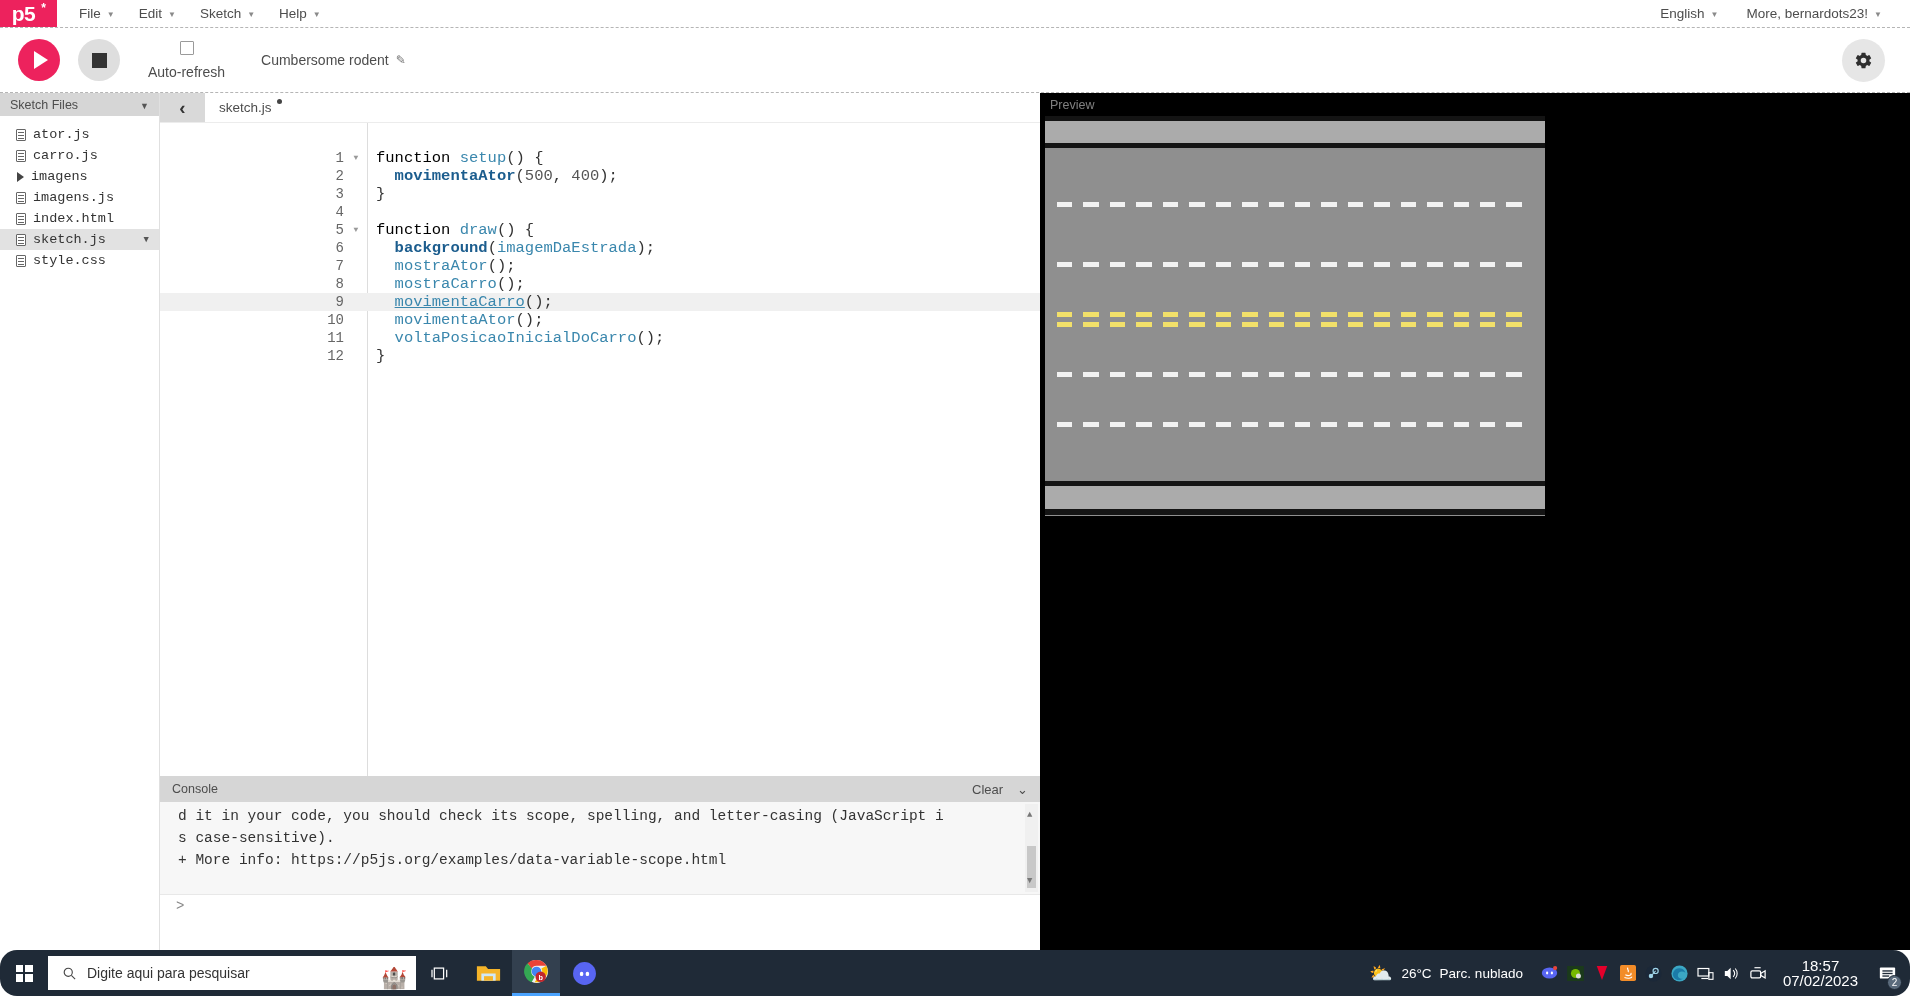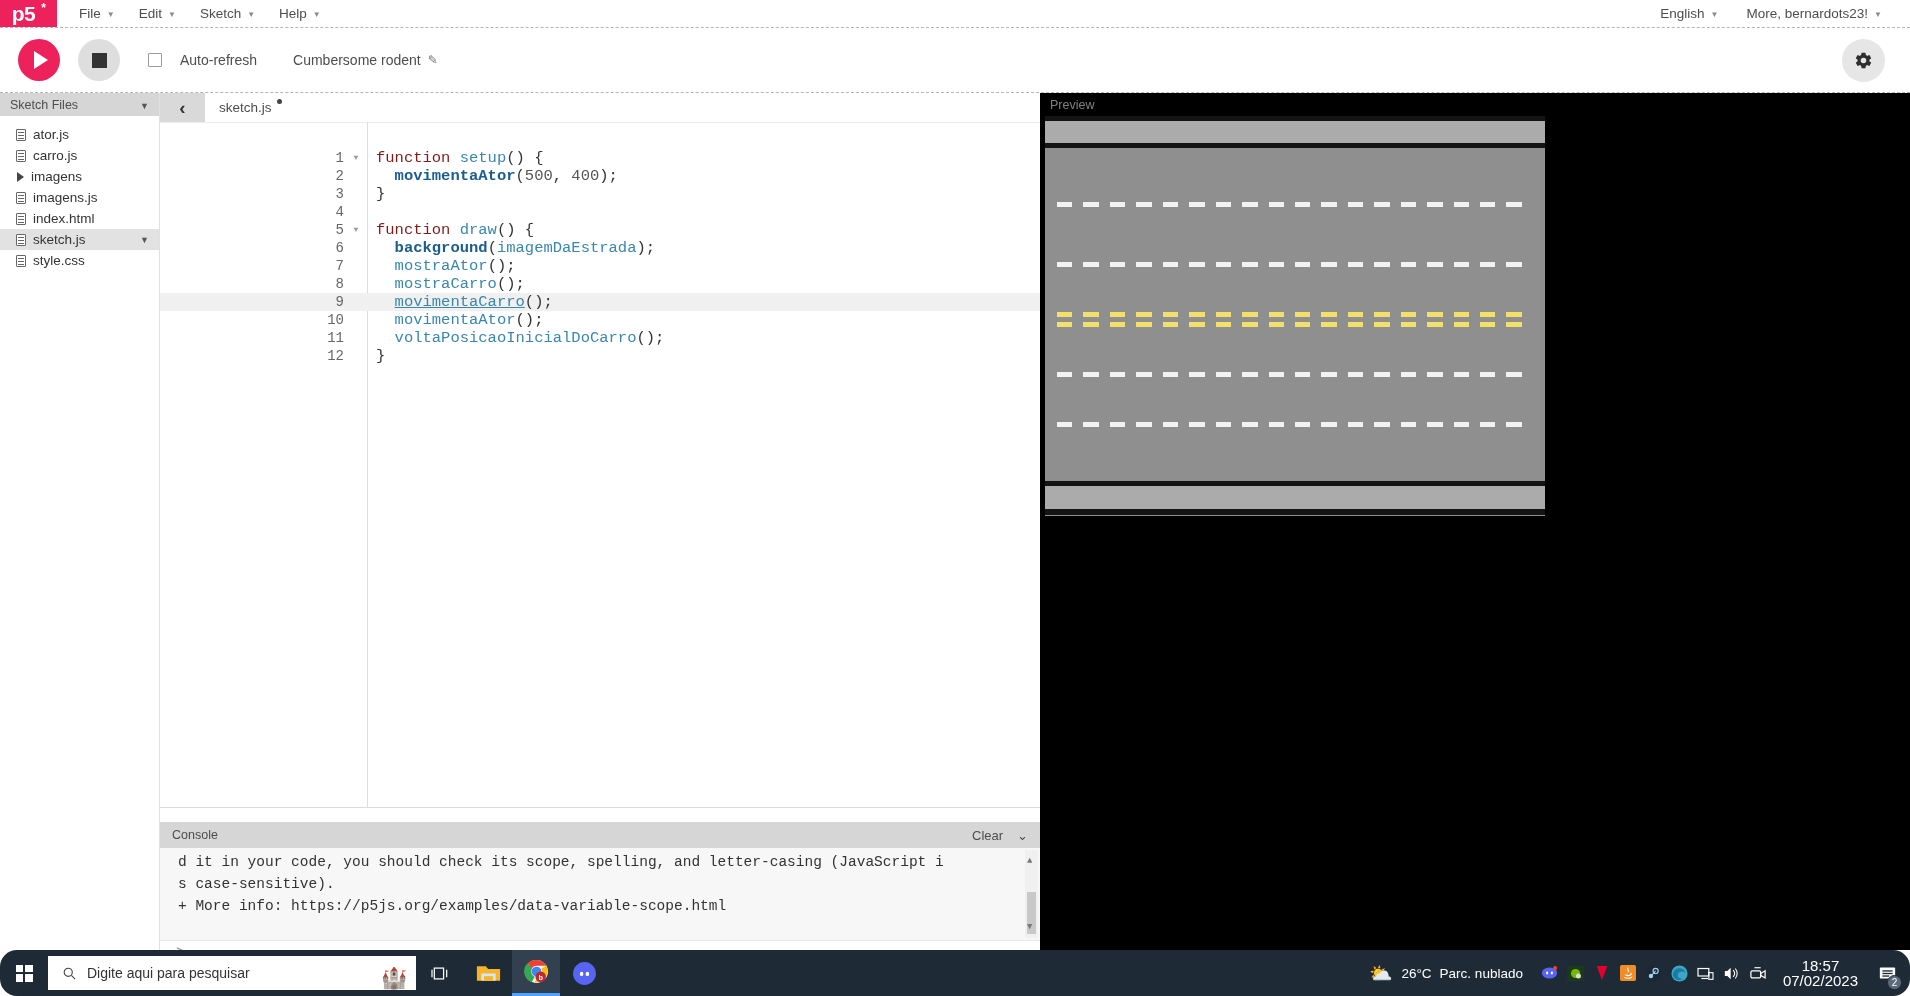--- a/index.html
+++ b/index.html
@@ -46,21 +46,21 @@
     border:none;
   }
   .btn-play { background:#ed225d; }
   .btn-play .tri {
     width:0;height:0;border-left:14px solid #fff;
     border-top:9px solid transparent;border-bottom:9px solid transparent;
     margin-left:4px;
   }
   .btn-stop { background:#dedede; margin-left:18px; }
   .btn-stop .sq { width:15px;height:15px;background:#333; }
-  .autorefresh { display:flex; align-items:center; gap:18px; margin-left:28px; cursor:pointer; }
+  .autorefresh { display:flex; align-items:center; gap:9px; margin-left:28px; cursor:pointer;flex-direction:column; }
   .chk { width:14px;height:14px;border:1.5px solid #9a9a9a;background:#fff;border-radius:1px; }
   .autorefresh span { font-size:14px; color:#4d4d4d; }
   .sketchname { margin-left:36px; display:flex; align-items:center; gap:7px; font-size:14px; color:#4d4d4d; cursor:pointer;}
   .pencil { font-size:12px; color:#6f6f6f; transform:rotate(0deg); }
   .gear-btn {
     position:absolute; right:25px; top:11px;
     width:43px;height:43px;border-radius:50%;background:#e6e6e6;
     display:flex;align-items:center;justify-content:center;cursor:pointer;
   }
 
@@ -72,21 +72,21 @@
              border-right:1px solid #e0e0e0; }
   .sidebar-head {
     height:23px; background:#d6d6d6; display:flex; align-items:center;
     padding:0 10px; font-size:12.5px; color:#4d4d4d; justify-content:space-between;
   }
   .sidebar-head .caret { font-size:9px; color:#555; }
   .file-list { padding-top:8px; }
   .file-row {
     display:flex; align-items:center; gap:7px; padding:3px 10px 3px 16px;
     font-size:13.5px; color:#333; cursor:pointer;
-    font-family:Liberation Sans, sans-serif;
+    font-family:Liberation Mono, monospace;
   }
   .file-row.active { background:#e2e2e2; }
   .file-row .fname { flex:1; }
   .file-row .rowcaret { font-size:9px; color:#555; }
   .doc-icon { display:inline-block; width:10px; height:12px; position:relative; }
   .doc-icon::before{
     content:""; position:absolute; inset:0;
     border:1.2px solid #666; border-radius:1px; background:#fff;
   }
   .doc-icon::after{
@@ -105,30 +105,30 @@
   .tab { display:flex;align-items:center; padding:0 14px; font-size:13.5px; color:#4d4d4d; cursor:pointer;}
   .tab .dot { width:5px;height:5px;border-radius:50%;background:#444; margin-left:5px; align-self:flex-start; margin-top:6px;}
   .code-area { position:relative; height:685px; background:#fff; overflow:hidden; border-bottom:1px solid #dcdcdc;}
   .gutter-line { position:absolute; left:0; top:0; bottom:0; width:208px; border-right:1px solid #dddddd; }
   .code { position:relative; font-family:"Liberation Mono", monospace; font-size:15.5px; line-height:18px; padding-top:26px; }
   .cl { display:flex; height:18px; align-items:center; }
   .cl.hl { background:#f0f0f0; }
   .ln { width:190px; text-align:right; padding-right:6px; color:#666; font-size:14px; user-select:none;}
   .fold { width:12px; text-align:center; color:#999; font-size:8px; }
   .src { padding-left:14px; white-space:pre; color:#333; }
-  .kw { color:#7f1d1d; }
+  .kw { color:#000000; }
   .fn { color:#3a87ad; }
   .p5fn { color:#1c5d8e; font-weight:bold; }
   .num { color:#555; }
   .ident { color:#3a87ad; }
   .plain { color:#333; }
   .uline { text-decoration: underline; text-decoration-color:#3a87ad; }
 
   
-  .console { position:absolute; left:0; bottom:1px; width:880px; height:127px; }
+  .console { position:absolute; left:0; bottom:1px; width:880px; height:173px; }
   .console-head {
     height:26px; background:#d6d6d6; display:flex; align-items:center;
     padding:0 12px 0 12px; font-size:12.5px; color:#4d4d4d; justify-content:space-between;
   }
   .console-head .right { display:flex; gap:14px; }
   .clear-btn { cursor:pointer; font-size:13px; color:#4d4d4d; }
   .chev-down { font-size:13px; color:#4d4d4d; }
   .console-body {
     position:relative; height:92px; background:#f7f7f7; overflow:hidden;
     font-family:"Liberation Mono", monospace; font-size:14.5px; line-height:22px;

